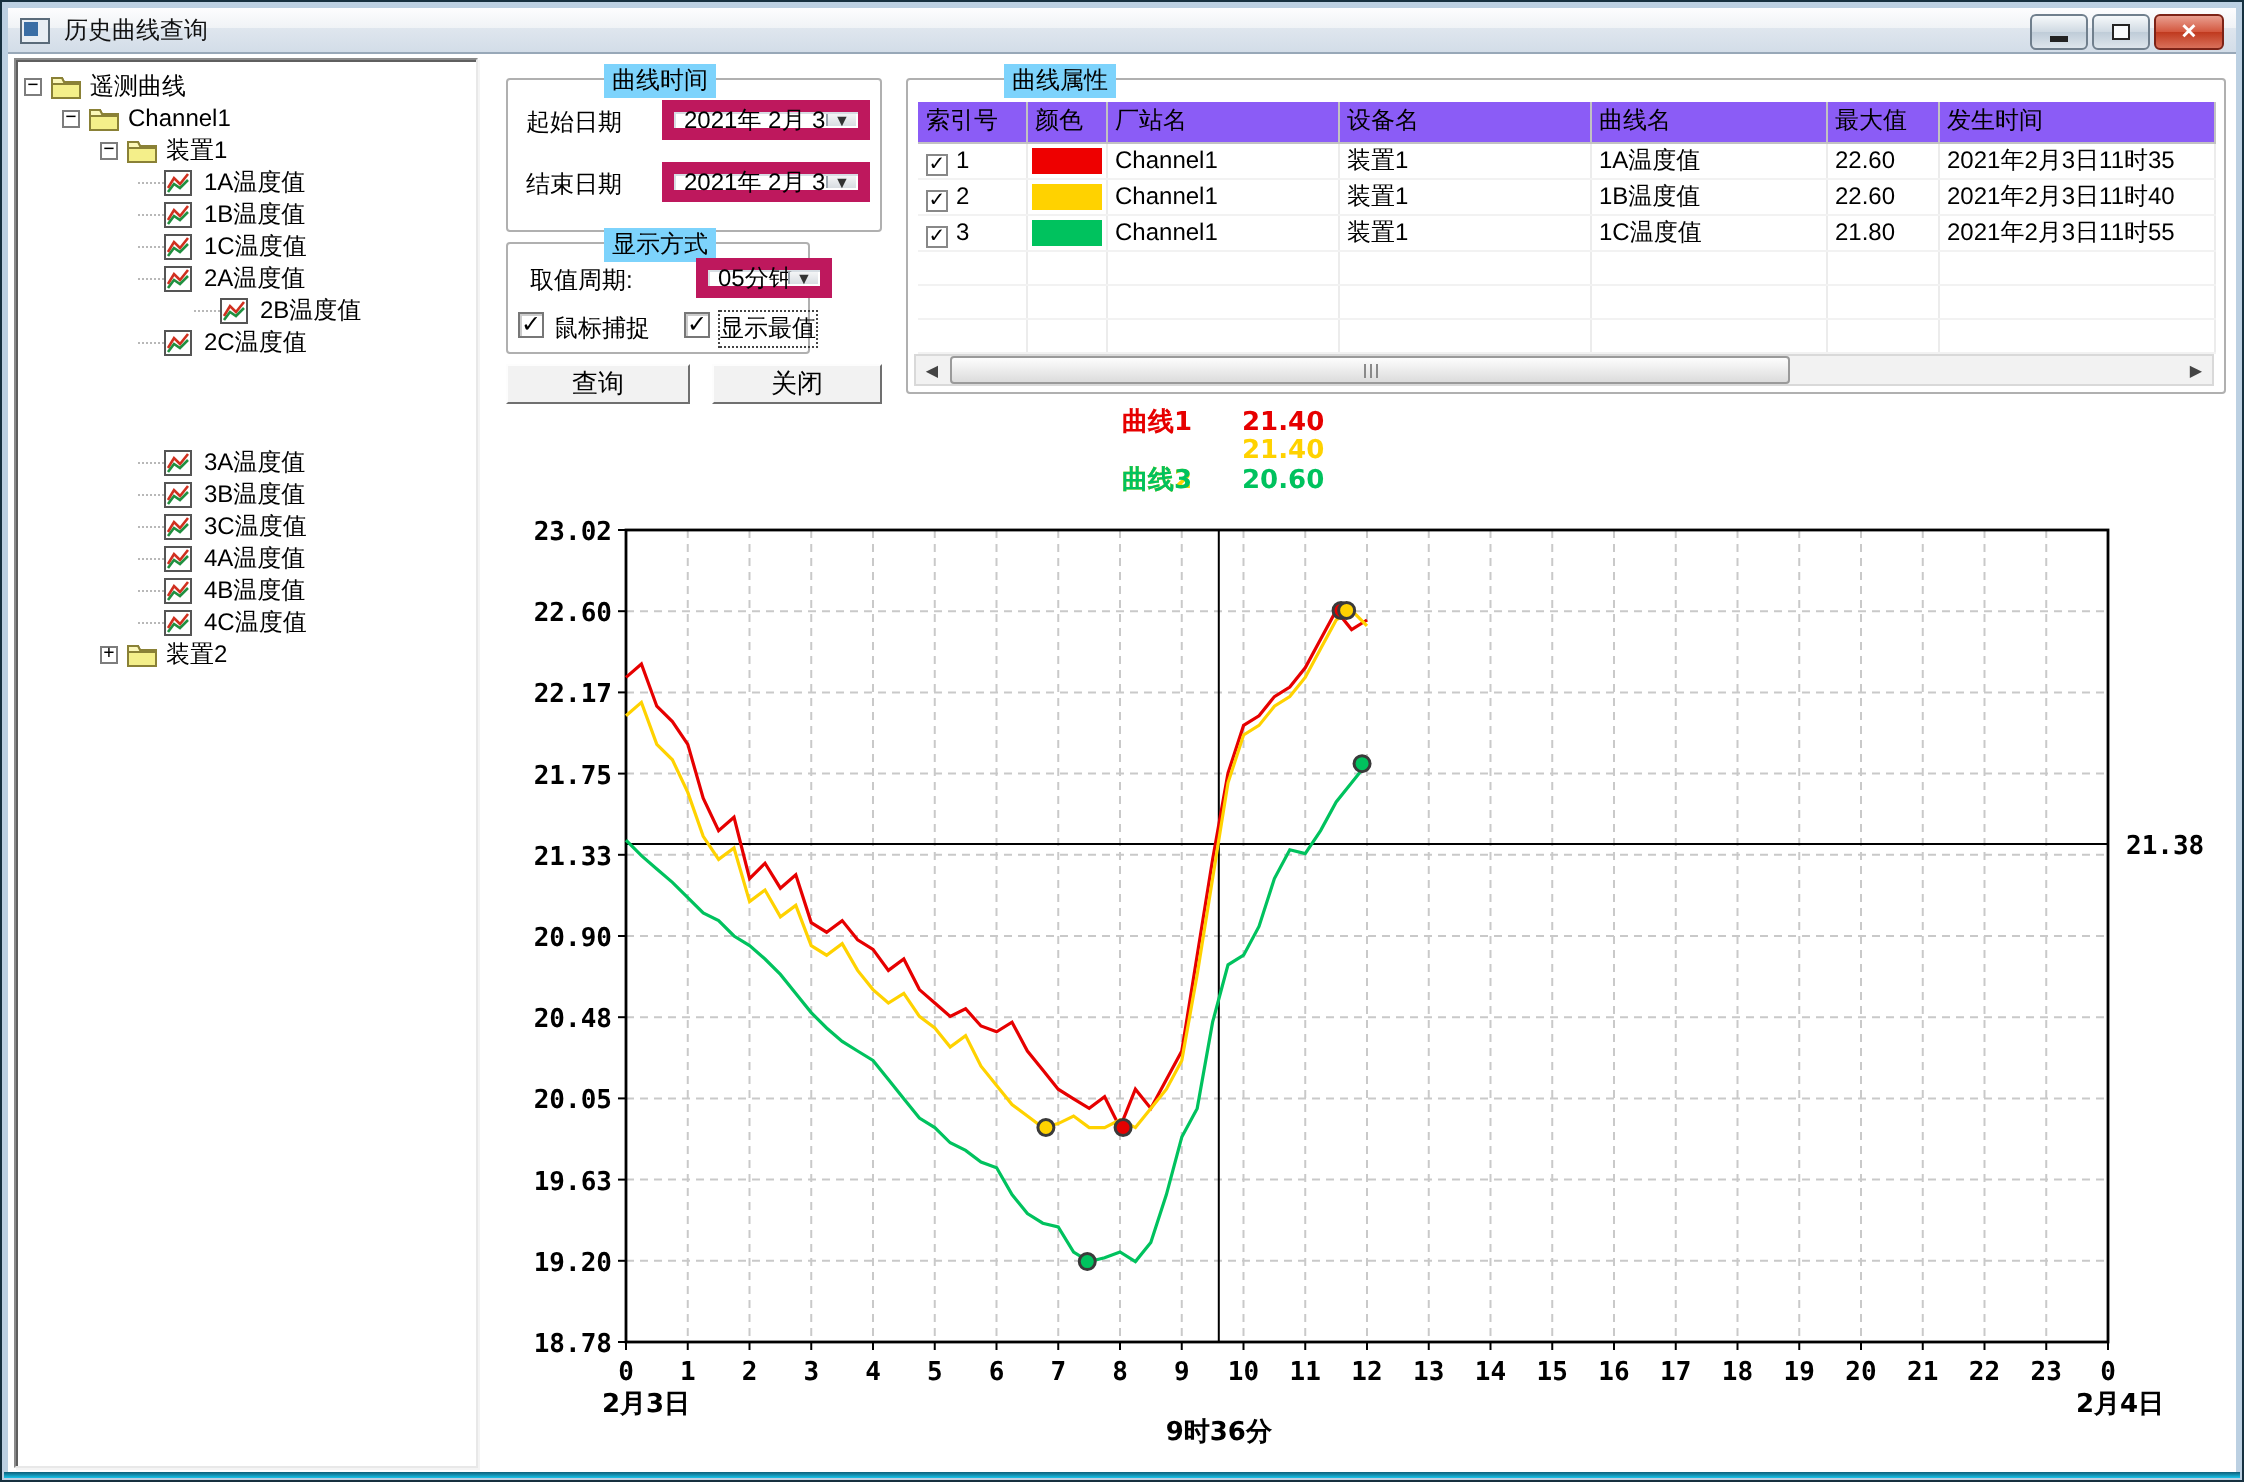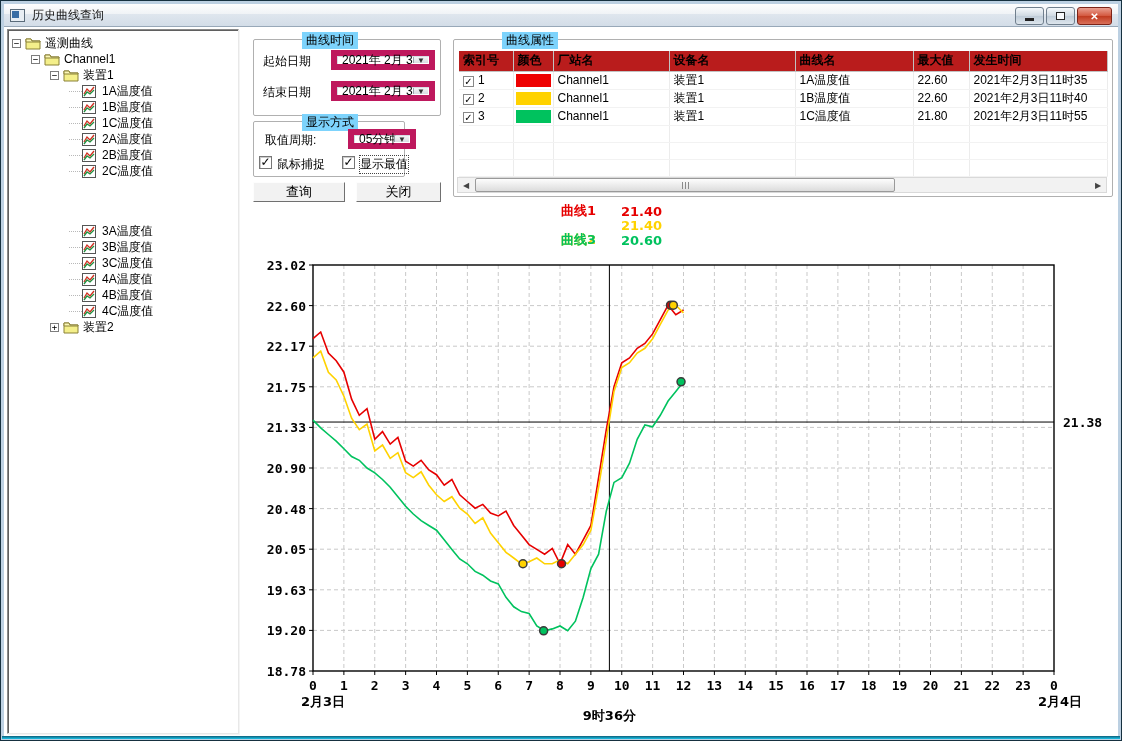--- a/index.html
+++ b/index.html
@@ -79,22 +79,22 @@
   .push-btn {
     position:absolute; height:20px; background:#f2f2f2; border:1px solid #707070;
     border-top-color:#fdfdfd; border-left-color:#fdfdfd;
     box-shadow: 1px 1px 0 #505050 inset 0 0 0 transparent;
     font-size:13px; display:flex; align-items:center; justify-content:center; color:#000;
   }
   
   .prop-table { position:absolute; left:458px; top:50px; width:648px; border-collapse:collapse;
     table-layout:fixed; font-size:12px; background:#fff; }
   .prop-table th {
-    height:20px; font-weight:bold; text-align:left; padding:0 4px;
-    border-right:1px solid #c2c2c2; border-bottom:1px solid #c2c2c2; background:#b91c1c;
+    height:20px; font-weight:normal; text-align:left; padding:0 4px;
+    border-right:1px solid #c2c2c2; border-bottom:1px solid #c2c2c2; background:#8b5cf6;
     overflow:hidden; white-space:nowrap;
   }
   .prop-table td {
     height:17px; padding:0 4px; border-right:1px solid #ececec; border-bottom:1px solid #f2f2f2;
     overflow:hidden; white-space:nowrap;
   }
   .row-check { display:inline-block; width:11px; height:11px; border:1px solid #888; background:#fff;
     font-size:10px; line-height:10px; text-align:center; vertical-align:-1px; margin-right:4px; }
   .swatch { display:block; width:100%; height:13px; }
   
@@ -192,21 +192,21 @@
       </div>
       <div class="tree-row" style="padding-left: 61px;">
         <span class="spacer9"></span>
         <span class="tree-icon"><svg width="14" height="13" viewBox="0 0 14 13">
             <rect x="0.5" y="0.5" width="13" height="12" fill="#fff" stroke="#555"></rect>
             <polyline points="2,9 5,4 8,7 12,2" fill="none" stroke="#d03020" stroke-width="1.3"></polyline>
             <polyline points="2,11 5,7 8,9 12,5" fill="none" stroke="#209040" stroke-width="1.3"></polyline>
           </svg></span>
         <span class="tree-label">2A温度值</span>
       </div>
-      <div class="tree-row" style="padding-left: 61px;">
+      <div class="tree-row" style="padding-left: 89px;">
         <span class="spacer9"></span>
         <span class="tree-icon"><svg width="14" height="13" viewBox="0 0 14 13">
             <rect x="0.5" y="0.5" width="13" height="12" fill="#fff" stroke="#555"></rect>
             <polyline points="2,9 5,4 8,7 12,2" fill="none" stroke="#d03020" stroke-width="1.3"></polyline>
             <polyline points="2,11 5,7 8,9 12,5" fill="none" stroke="#209040" stroke-width="1.3"></polyline>
           </svg></span>
         <span class="tree-label">2B温度值</span>
       </div>
       <div class="tree-row" style="padding-left: 61px;">
         <span class="spacer9"></span>

